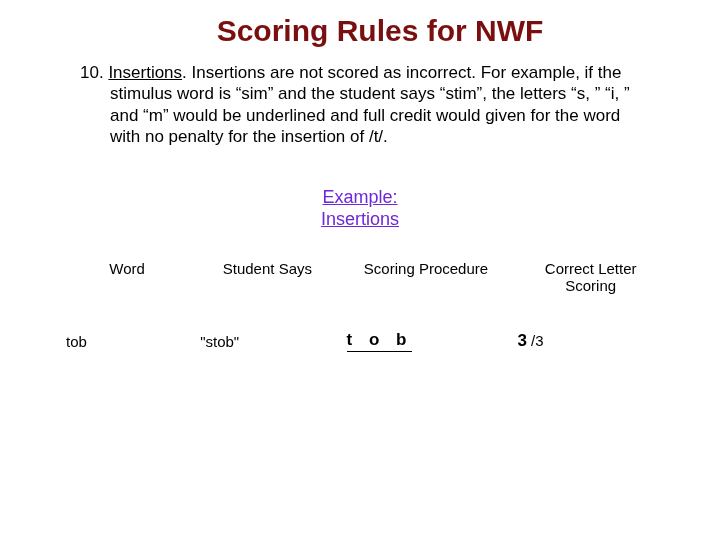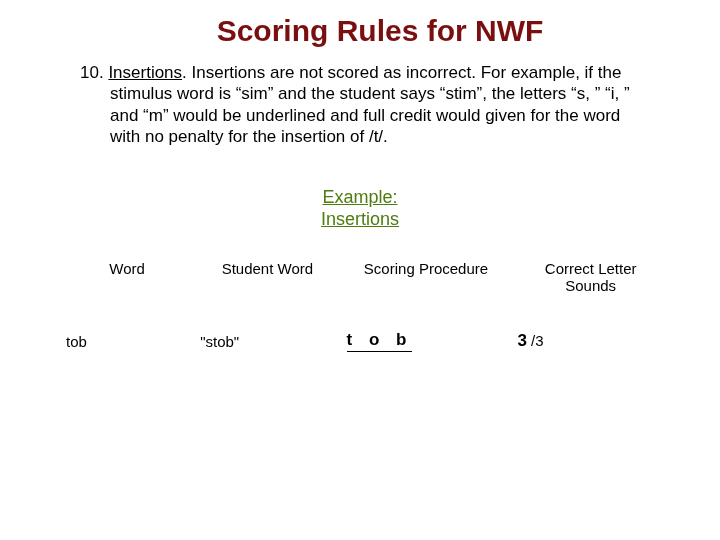--- a/index.html
+++ b/index.html
@@ -42,21 +42,21 @@
   .indent {
     display: block;
     padding-left: 30px;
     text-indent: -30px;
   }
   .example-label {
     margin-top: 40px;
     text-align: center;
     font-size: 18px;
     line-height: 1.2;
-    color: #4d7c0f;
+    color: #6d28d9;
     text-decoration: underline;
   }
   .table-wrap {
     margin-top: 26px;
     padding: 0 50px 0 60px;
   }
   table {
     width: 100%;
     border-collapse: collapse;
     table-layout: fixed;
@@ -116,23 +116,23 @@
     <table>
       <colgroup>
         <col class="c1">
           <col class="c2">
           <col class="c3">
           <col class="c4">
       </colgroup>
       <thead>
         <tr>
           <th>Word</th>
-          <th>Student Word</th>
+          <th>Student Says</th>
           <th>Scoring Procedure</th>
-          <th>Correct Letter Sounds</th>
+          <th>Correct Letter Scoring</th>
         </tr>
       </thead>
       <tbody>
         <tr>
           <td>tob</td>
           <td>"stob"</td>
           <td class="scoring-cell">
             <span class="uline">t o b</span>
           </td>
           <td class="score-cell">

